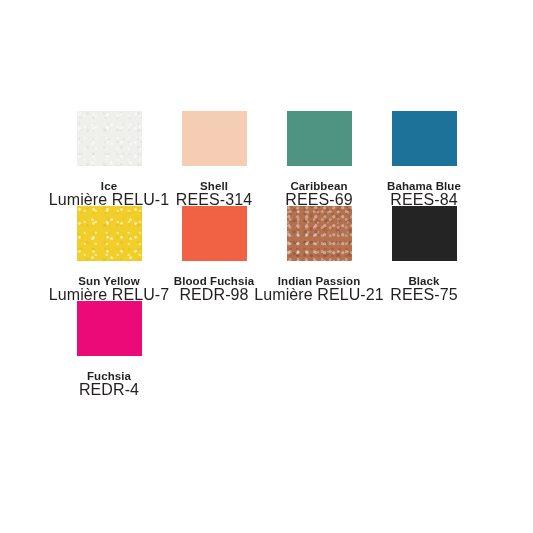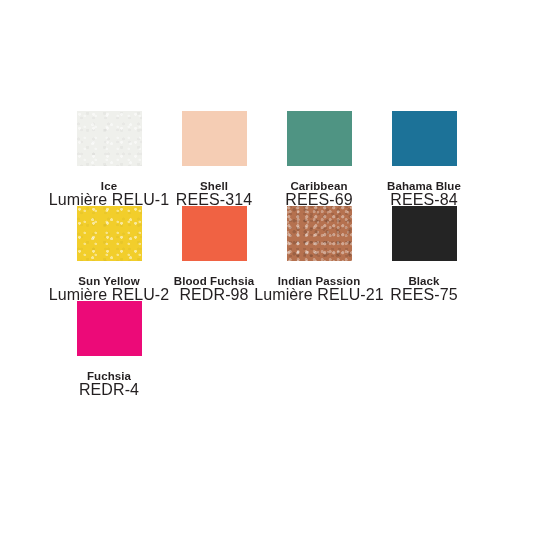--- a/index.html
+++ b/index.html
@@ -116,21 +116,21 @@
         <div class="swatch-code">REES-69</div>
       </div>
       <div class="swatch-cell">
         <div class="swatch-chip" style="background-color: rgb(28, 114, 152);"></div>
         <div class="swatch-name">Bahama Blue</div>
         <div class="swatch-code">REES-84</div>
       </div>
       <div class="swatch-cell">
         <div class="swatch-chip tex-matte" style="background-color: rgb(242, 206, 43);"></div>
         <div class="swatch-name">Sun Yellow</div>
-        <div class="swatch-code">Lumière RELU-2</div>
+        <div class="swatch-code">Lumière RELU-7</div>
       </div>
       <div class="swatch-cell">
         <div class="swatch-chip" style="background-color: rgb(240, 98, 67);"></div>
         <div class="swatch-name">Blood Fuchsia</div>
         <div class="swatch-code">REDR-98</div>
       </div>
       <div class="swatch-cell">
         <div class="swatch-chip tex-metallic" style="background-color: rgb(181, 113, 79);"></div>
         <div class="swatch-name">Indian Passion</div>
         <div class="swatch-code">Lumière RELU-21</div>

